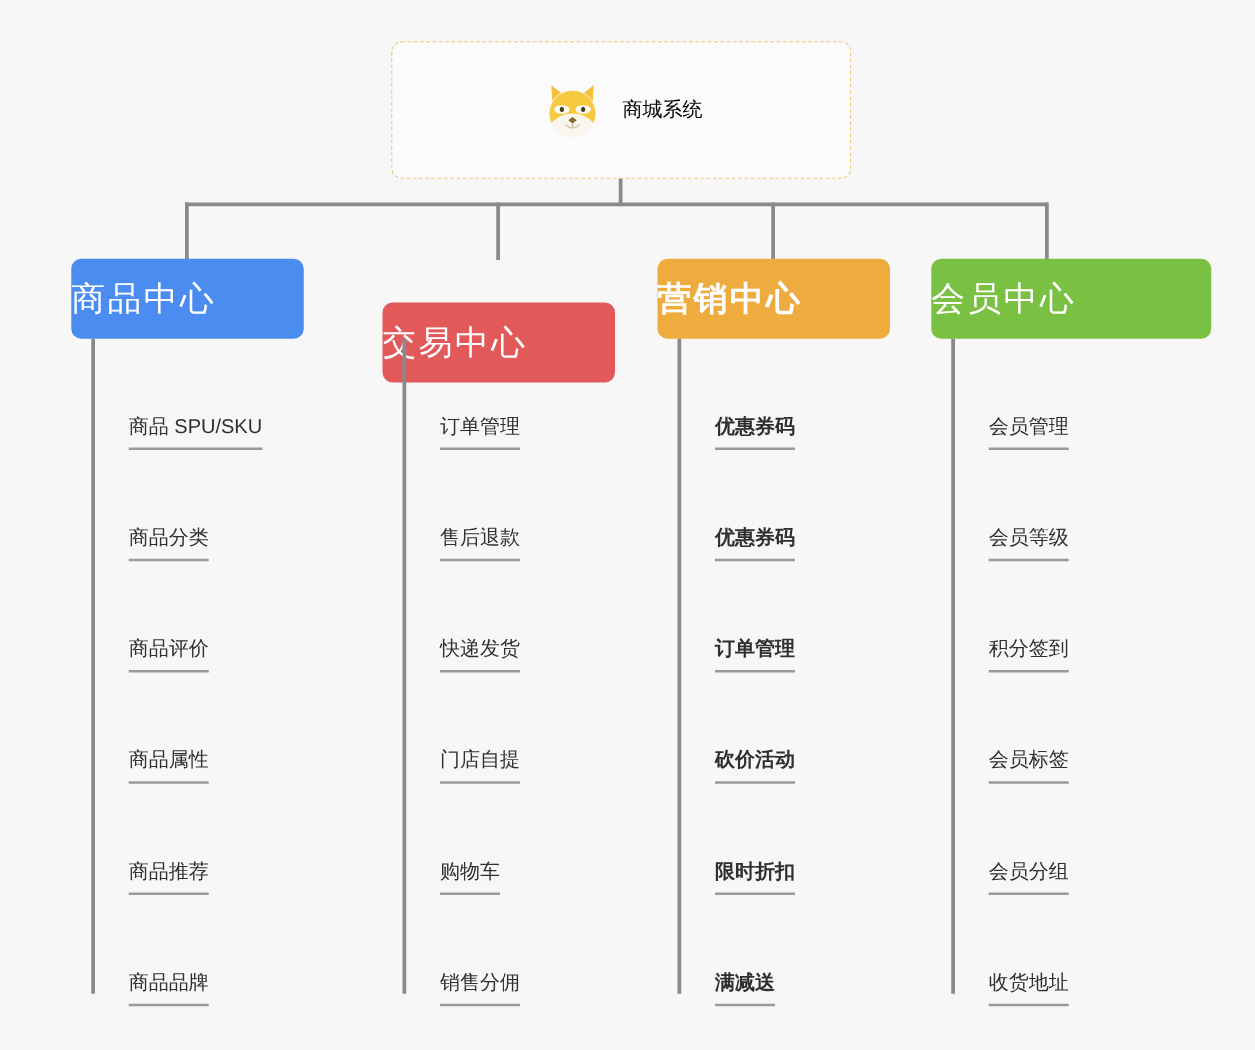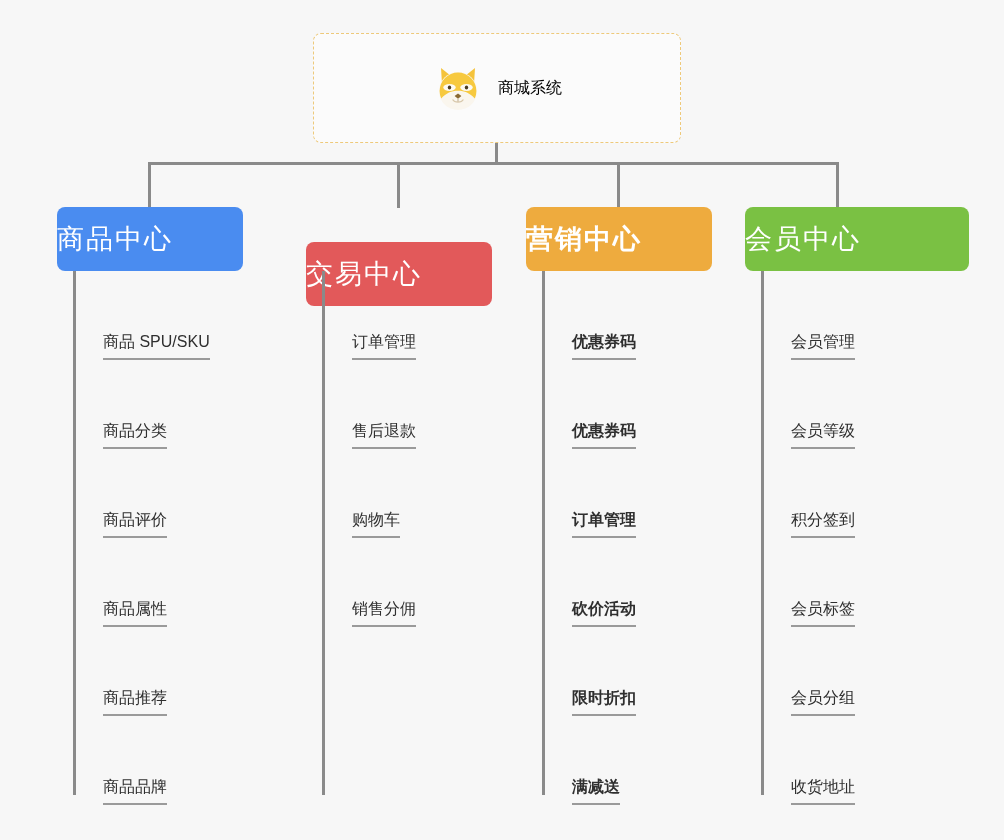--- a/index.html
+++ b/index.html
@@ -166,20 +166,26 @@
         </div>
         <div class="branch-spine" style="height: 524px;"></div>
         <div class="leaves">
           <div class="leaf">
             <span class="leaf-label">订单管理</span>
           </div>
           <div class="leaf">
             <span class="leaf-label">售后退款</span>
           </div>
           <div class="leaf">
+            <span class="leaf-label">快递发货</span>
+          </div>
+          <div class="leaf">
+            <span class="leaf-label">门店自提</span>
+          </div>
+          <div class="leaf">
             <span class="leaf-label">购物车</span>
           </div>
           <div class="leaf">
             <span class="leaf-label">销售分佣</span>
           </div>
         </div>
       </div>
       <div class="branch" style="left: 526px; width: 186px; font-weight: bold;">
         <div class="branch-head c-orange" style="width: 186px;">
           <span>营销中心</span>

